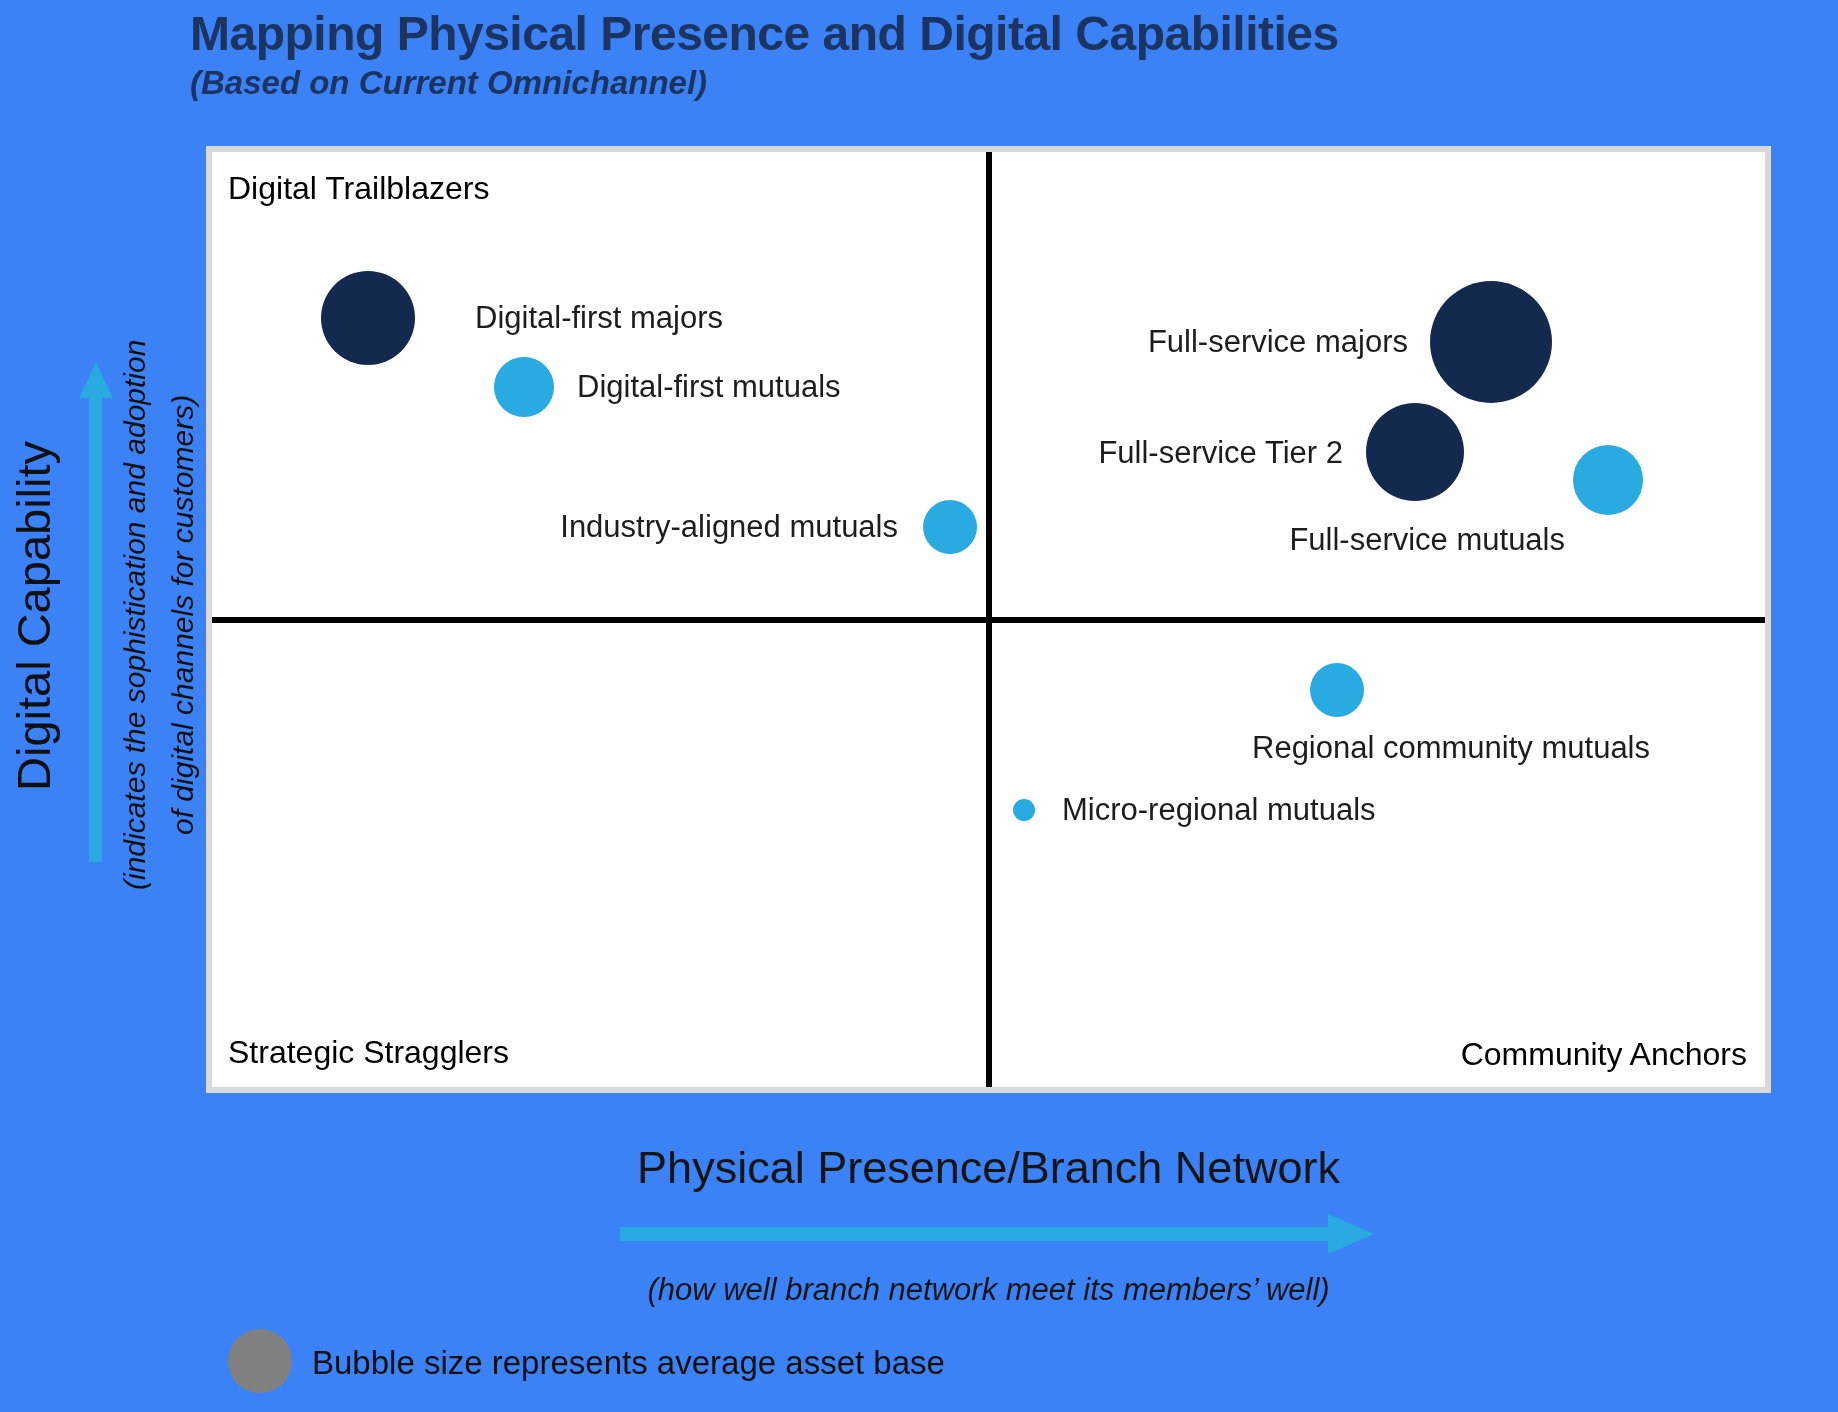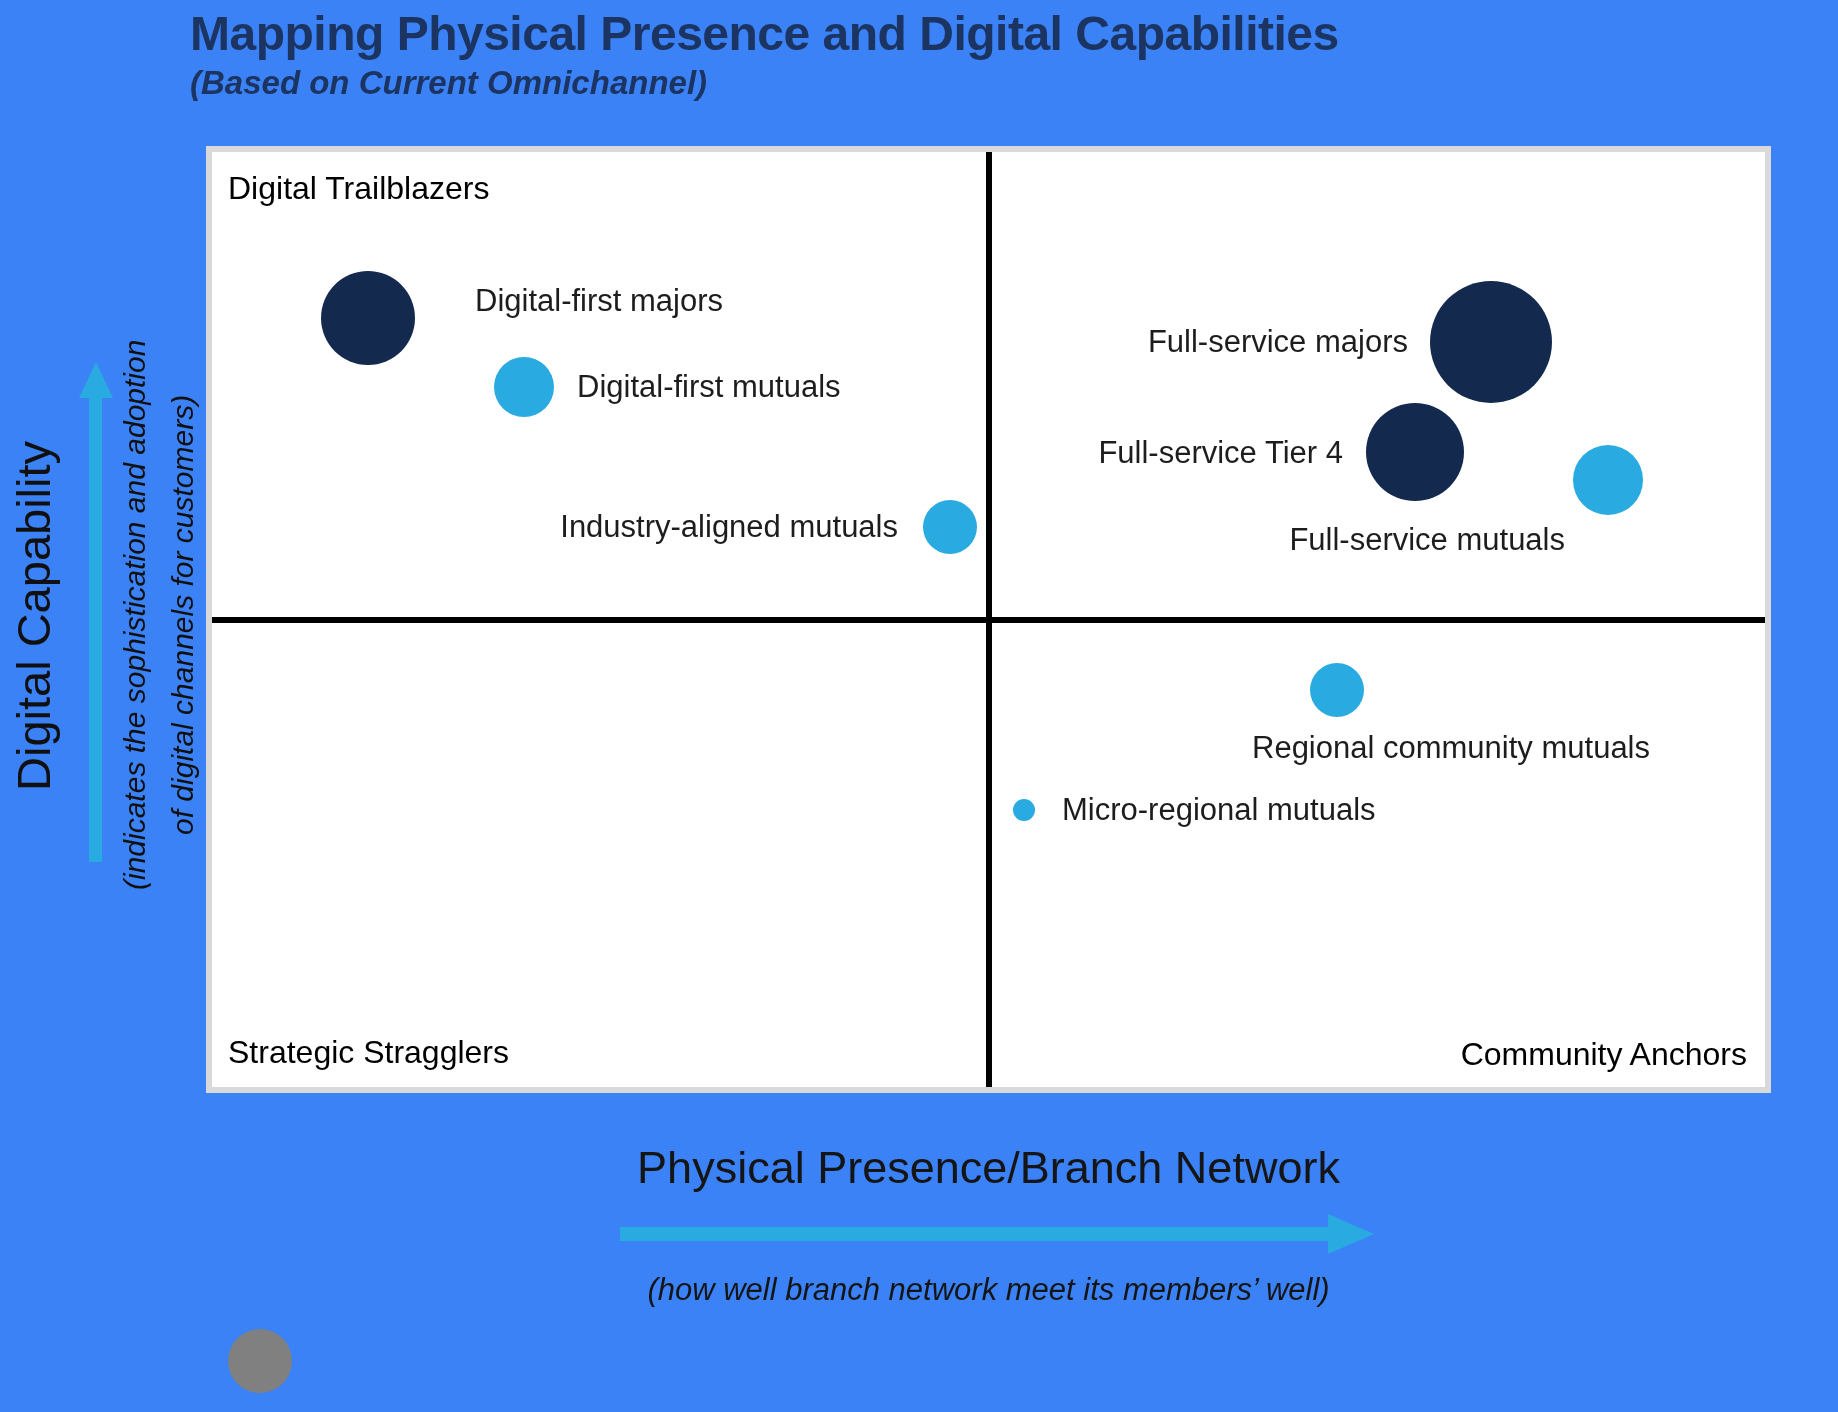--- a/index.html
+++ b/index.html
@@ -55,37 +55,38 @@
   <div class="abs y-arrow-head"></div>
 
   <div class="abs plot">
     <div class="abs divider-v"></div>
     <div class="abs divider-h"></div>
     <div class="abs quad-label quad-tl">Digital Trailblazers</div>
     <div class="abs quad-label quad-bl">Strategic Stragglers</div>
     <div class="abs quad-label quad-br">Community Anchors</div>
 
   <div class="bubble" style="left: 109px; top: 119px; width: 94px; height: 94px; background: rgb(19, 41, 78);"></div>
-      <div class="bubble-label" style="top: 149px; left: 263px;">Digital-first majors</div>
+      <div class="bubble-label" style="top: 166px; left: 263px;">Digital-first majors</div>
       <div class="bubble" style="left: 282px; top: 205px; width: 60px; height: 60px; background: rgb(41, 171, 226);"></div>
       <div class="bubble-label" style="top: 235px; left: 365px;">Digital-first mutuals</div>
       <div class="bubble" style="left: 711px; top: 348px; width: 54px; height: 54px; background: rgb(41, 171, 226);"></div>
       <div class="bubble-label" style="top: 375px; right: 867px; text-align: right;">Industry-aligned mutuals</div>
       <div class="bubble" style="left: 1218px; top: 129px; width: 122px; height: 122px; background: rgb(19, 41, 78);"></div>
       <div class="bubble-label" style="top: 190px; right: 357px; text-align: right;">Full-service majors</div>
       <div class="bubble" style="left: 1154px; top: 251px; width: 98px; height: 98px; background: rgb(19, 41, 78);"></div>
-      <div class="bubble-label" style="top: 301px; right: 422px; text-align: right;">Full-service Tier 4</div>
+      <div class="bubble-label" style="top: 301px; right: 422px; text-align: right;">Full-service Tier 2</div>
       <div class="bubble" style="left: 1361px; top: 293px; width: 70px; height: 70px; background: rgb(41, 171, 226);"></div>
       <div class="bubble-label" style="top: 388px; right: 200px; text-align: left;">Full-service mutuals</div>
       <div class="bubble" style="left: 1098px; top: 511px; width: 54px; height: 54px; background: rgb(41, 171, 226);"></div>
       <div class="bubble-label" style="top: 596px; left: 1040px;">Regional community mutuals</div>
       <div class="bubble" style="left: 801px; top: 647px; width: 22px; height: 22px; background: rgb(41, 171, 226);"></div>
       <div class="bubble-label" style="top: 658px; left: 850px;">Micro-regional mutuals</div>
     </div>
 
   <div class="abs x-label">Physical Presence/Branch Network</div>
   <div class="abs x-arrow-shaft"></div>
   <div class="abs x-arrow-head"></div>
   <div class="abs x-note">(how well branch network meet its members’ well)</div>
 
   <div class="abs legend-swatch" style="background: rgb(128, 128, 128);"></div>
+  <div class="abs legend-label">Bubble size represents average asset base</div>
 
 </div>
 
 </body></html>

